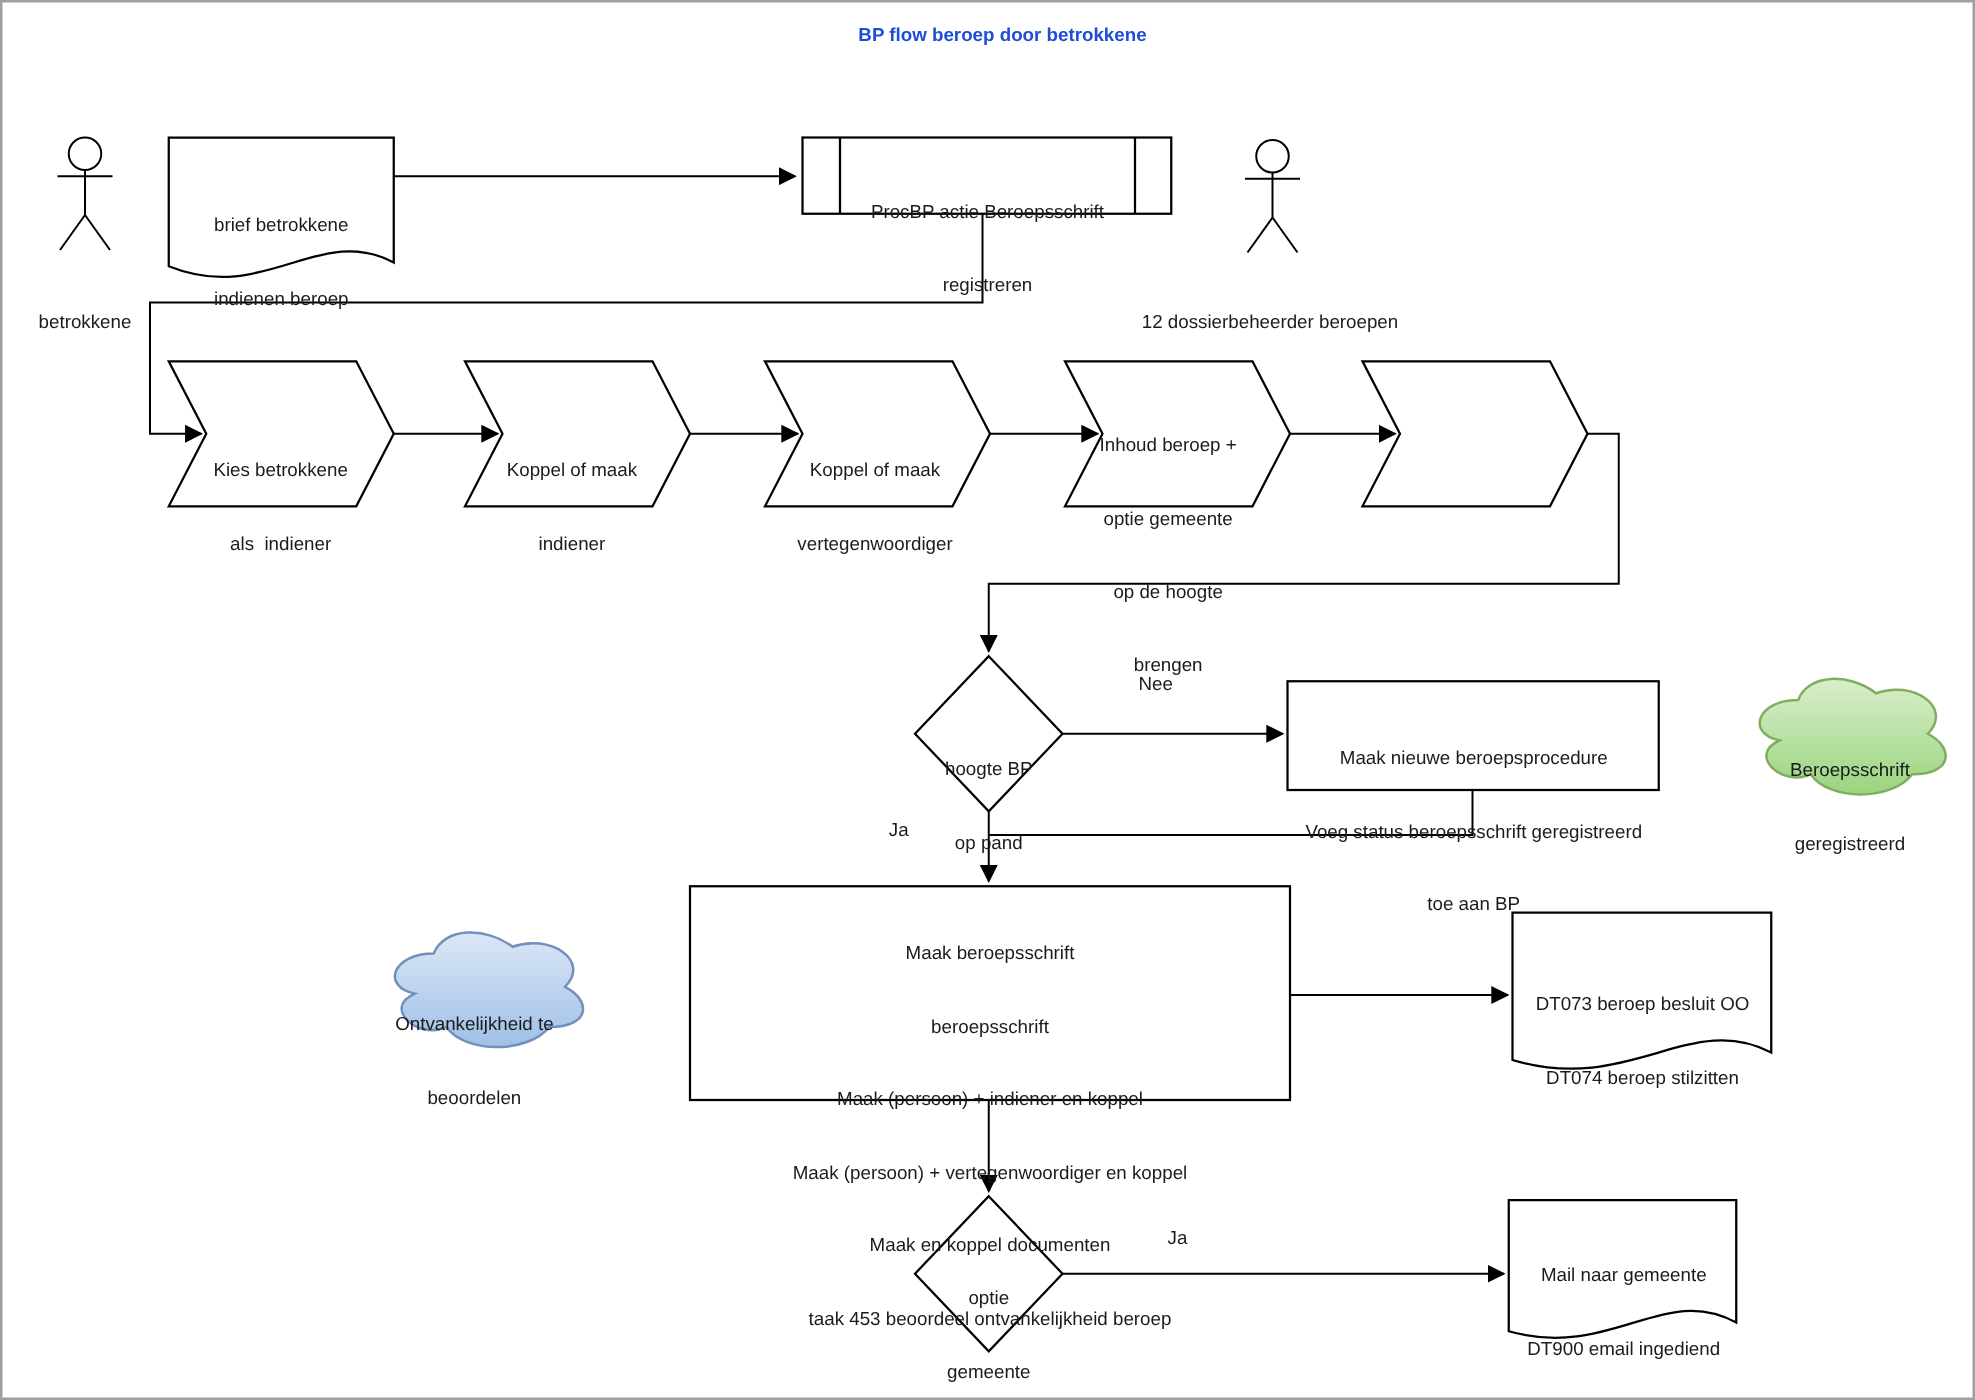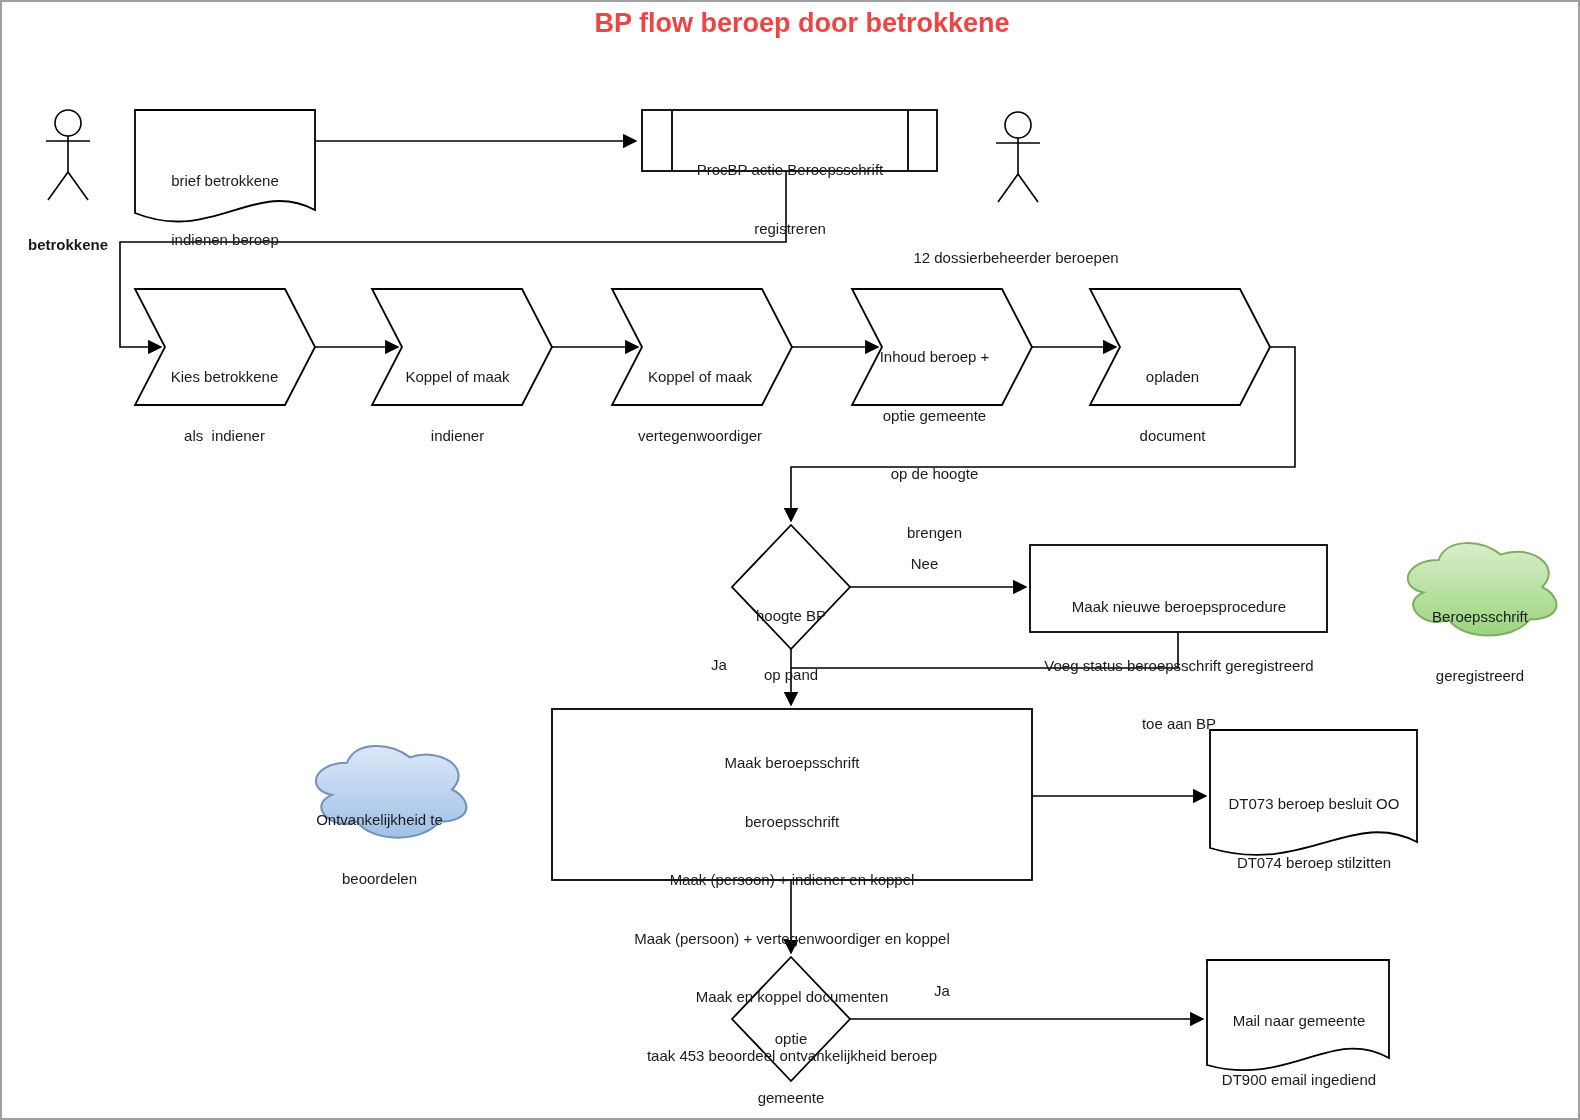--- a/index.html
+++ b/index.html
@@ -16,23 +16,23 @@
   .lbl{
     position:absolute;
     text-align:center;
     font-size:15px;
     line-height:19.5px;
     color:#1b1b1b;
     white-space:pre-wrap;
   }
   .title{
     position:absolute;
-    left:400px;top:6px;width:800px;
+    left:400px;top:18px;width:800px;
     text-align:center;
-    font-size:27px;font-weight:bold;color:#ef4444;
+    font-size:15px;font-weight:bold;color:#1d4ed8;
   }
 </style>
 </head>
 <body>
 
 <div class="canvas">
 
   <svg class="layer" viewBox="0 0 1580 1120">
     <defs>
       <marker id="arr" viewBox="0 0 10 10" refX="9" refY="5" markerWidth="9" markerHeight="9" orient="auto-start-reverse">
@@ -110,21 +110,21 @@
       <path d="M1176,630 L1176,666 L789,666"></path>
       <path d="M789,647 L789,703" marker-end="url(#arr)"></path>
       <path d="M1030,794 L1204,794" marker-end="url(#arr)"></path>
       <path d="M789,878 L789,951" marker-end="url(#arr)"></path>
       <path d="M848,1017 L1201,1017" marker-end="url(#arr)"></path>
     </g>
   </svg>
 
   <div class="title">BP flow beroep door betrokkene</div>
 
-  <div class="lbl" style="left:16px;top:194px;width:100px;font-weight:bold;">
+  <div class="lbl" style="left:16px;top:207px;width:100px;">
     <div>betrokkene</div>
   </div>
   <div class="lbl" style="left:884px;top:207px;width:260px;">
     <div>12 dossierbeheerder beroepen</div>
   </div>
 
   <div class="lbl" style="left:140px;top:130px;width:166px;">
     <div>brief betrokkene</div>
     <div>indienen beroep</div>
   </div>
@@ -145,31 +145,27 @@
   <div class="lbl" style="left:612px;top:326px;width:172px;">
     <div>Koppel of maak</div>
     <div>vertegenwoordiger</div>
   </div>
   <div class="lbl" style="left:855px;top:306px;width:155px;">
     <div>Inhoud beroep +</div>
     <div>optie gemeente</div>
     <div>op de hoogte</div>
     <div>brengen</div>
   </div>
-  <div class="lbl" style="left:1093px;top:326px;width:155px;">
-    <div>opladen</div>
-    <div>document</div>
-  </div>
 
   <div class="lbl" style="left:729px;top:565px;width:120px;">
     <div>hoogte BP</div>
     <div>op pand</div>
   </div>
 
-  <div class="lbl" style="left:895px;top:536px;width:55px;margin-top:16px;">Nee</div>
+  <div class="lbl" style="left:895px;top:536px;width:55px;">Nee</div>
   <div class="lbl" style="left:700px;top:653px;width:34px;">Ja</div>
   <div class="lbl" style="left:920px;top:979px;width:40px;">Ja</div>
 
   <div class="lbl" style="left:1033px;top:556px;width:288px;">
     <div>Maak nieuwe beroepsprocedure</div>
     <div>Voeg status beroepsschrift geregistreerd</div>
     <div>toe aan BP</div>
   </div>
 
   <div class="lbl" style="left:1398px;top:566px;width:160px;">

